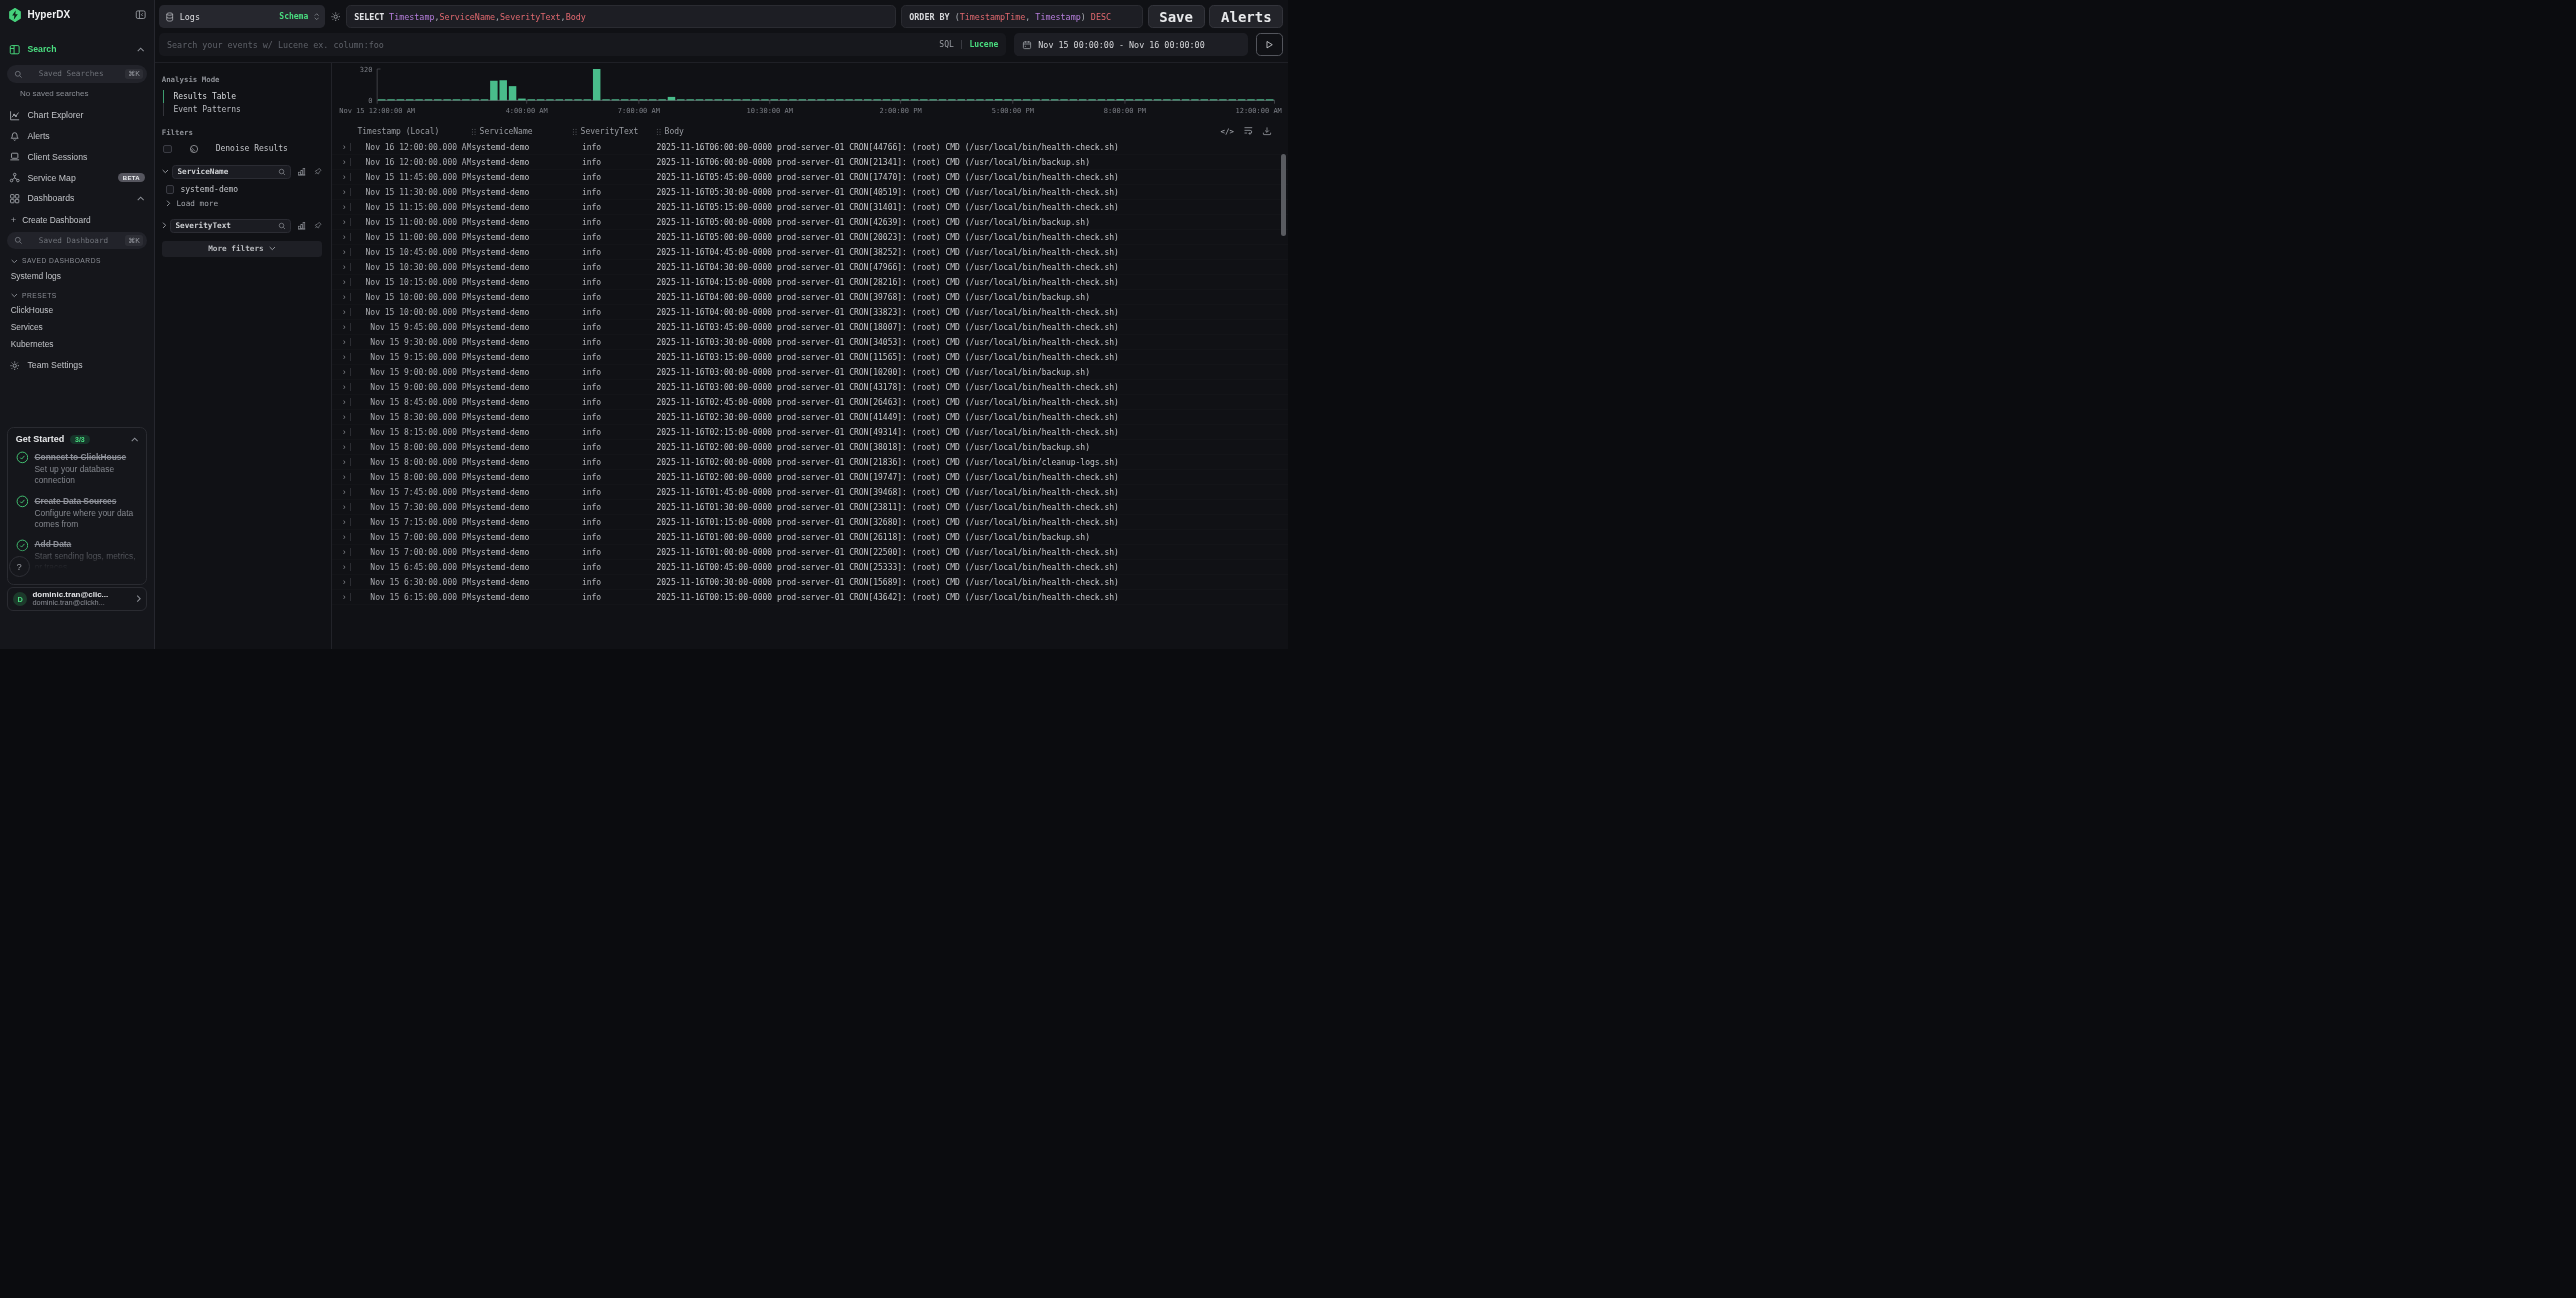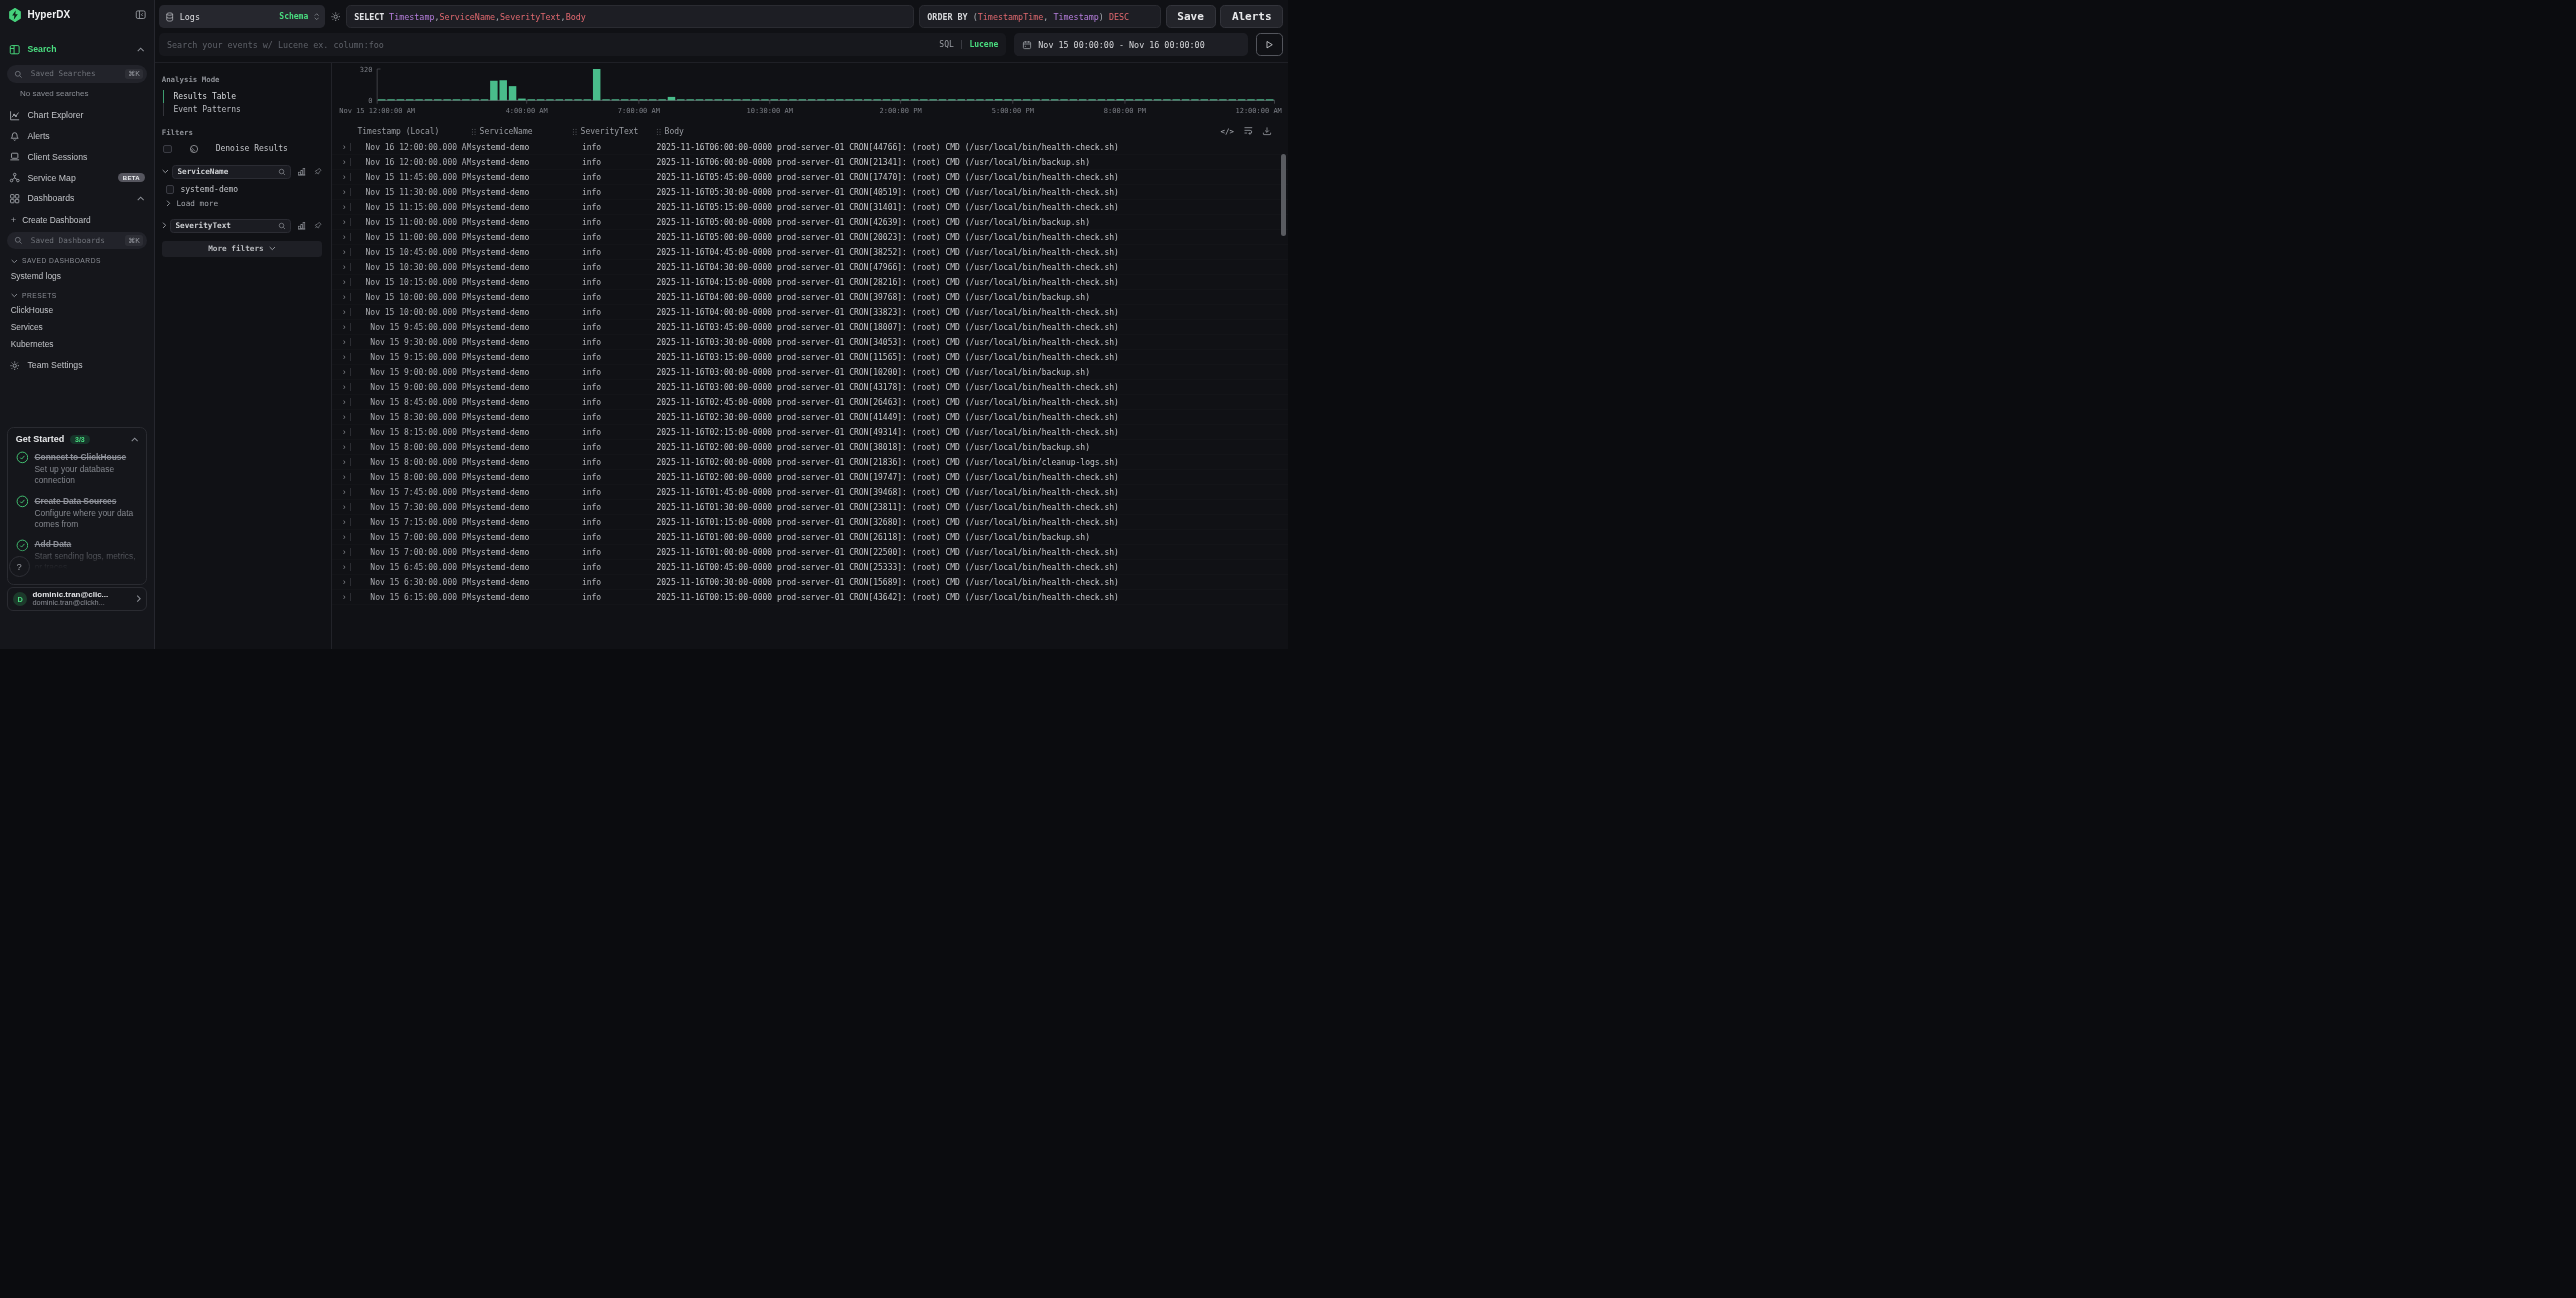--- a/index.html
+++ b/index.html
@@ -14,21 +14,21 @@
   .logo-row { display:flex; align-items:center; padding:6.7px 8px 0 8px; height:23px; }
   .logo-mark { width:14px; height:14px; margin-right:5.4px; flex:0 0 auto; }
   .brand { font-size:10px; font-weight:bold; color:#f0f1f3; letter-spacing:0.1px; flex:1; }
   .collapse-btn { color:#9a9da3; display:flex; }
   .nav-item { display:flex; align-items:center; gap:6.7px; padding:4.7px 9.4px; font-size:8.7px; color:#c3c5c9; cursor:pointer; }
   .nav-item .nv-icon { width:11.4px; height:11.4px; color:#a6a9af; display:flex; flex:0 0 auto; }
   .nav-item.active { color:#4ade80; font-weight:bold; }
   .nav-item.active .nv-icon { color:#4ade80; }
   .nav-chevron { margin-left:auto; color:#8b8e95; display:flex; }
   .search-sec { margin-top:16px; }
-  .pill-input { margin:5.4px 7.4px 0 7.4px; height:17.5px; background:#22232a; border-radius:9.4px; display:flex; align-items:center; padding:0 3.4px 0 6.7px; gap:8px; }
+  .pill-input { margin:5.4px 7.4px 0 7.4px; height:17.5px; background:#22232a; border-radius:9.4px; display:flex; align-items:center; padding:0 3.4px 0 6.7px; gap:16px; }
   .pill-input svg { color:#787b82; flex:0 0 auto; }
   .pill-input input { background:transparent; border:none; outline:none; color:#8d9097; font-family:"DejaVu Sans Mono", monospace; font-size:7.7px; flex:1; min-width:0; }
   .pill-input input::placeholder { color:#6e7178; }
   .kbd { background:#2d2e35; color:#9b9ea5; border-radius:2.7px; font-size:7px; padding:1.3px 3.4px; font-family:"Liberation Sans",sans-serif; }
   .empty-note { font-size:8px; color:#8b8e95; padding:6.7px 0 1.3px 20px; }
   .beta-badge { margin-left:auto; background:#56565f; color:#eceef0; font-size:6px; font-weight:bold; letter-spacing:0.3px; border-radius:5.4px; padding:1.3px 4.7px; }
   .create-dash { display:flex; align-items:center; gap:6px; padding:5.4px 9.4px 1.3px 10.7px; font-size:8.4px; color:#c3c5c9; cursor:pointer; }
   .create-dash .plus { color:#9a9da3; font-size:9.4px; }
   .side-section-hd { display:flex; align-items:center; gap:4px; font-size:6.7px; letter-spacing:0.5px; color:#8b8e95; padding:8px 9.4px 2.7px 11.4px; cursor:pointer; }
   .side-section-hd svg { color:#8b8e95; }
@@ -61,21 +61,21 @@
   .schema-val { font-family:"DejaVu Sans Mono",monospace; font-size:8px; color:#4ade80; font-weight:bold; }
   .updown { display:flex; flex-direction:column; gap:0.7px; color:#8b8e95; }
   .icon-btn { color:#9fa2a8; display:flex; align-items:center; cursor:pointer; flex:0 0 auto; }
   .sql-editor { flex:1; height:23px; background:#1d1e24; border:0.7px solid #2a2b31; border-radius:4.7px; display:flex; align-items:center; padding:0 7.4px; font-family:"DejaVu Sans Mono",monospace; font-size:8.4px; white-space:pre; overflow:hidden; cursor:text; }
   .kw { color:#e3e4e7; font-weight:bold; margin-right:4.7px; }
   .tk-purple { color:#b77fdd; }
   .tk-salmon { color:#e0696f; }
   .tk-plain  { color:#a8abb1; }
   .tk-keyword{ color:#d6d7da; font-weight:bold; }
   .orderby-box { width:242px; height:23px; background:#1d1e24; border:0.7px solid #2a2b31; border-radius:4.7px; display:flex; align-items:center; padding:0 7.4px; font-family:"DejaVu Sans Mono",monospace; font-size:8.4px; white-space:pre; overflow:hidden; flex:0 0 auto; cursor:text; }
-  .btn { height:23px; background:#23242a; border:0.7px solid #33343b; border-radius:4.7px; color:#e8e9eb; font-family:"DejaVu Sans Mono",monospace; font-size:11px; font-weight:bold; padding:0 10.7px; display:flex; align-items:center; cursor:pointer; flex:0 0 auto; }
+  .btn { height:23px; background:#23242a; border:0.7px solid #33343b; border-radius:4.7px; color:#e8e9eb; font-family:"DejaVu Sans Mono",monospace; font-size:14px; font-weight:bold; padding:0 10.7px; display:flex; align-items:center; cursor:pointer; flex:0 0 auto; }
 
   .searchrow { height:29.5px; display:flex; align-items:center; padding:1.3px 4.7px 5.4px 4px; gap:8px; }
   .search-box { flex:1; height:23px; background:#17181d; border-radius:4.7px; display:flex; align-items:center; padding:0 8px; gap:5.4px; }
   .search-box input { flex:1; background:transparent; border:none; outline:none; font-family:"DejaVu Sans Mono",monospace; font-size:8.4px; color:#d0d2d5; }
   .search-box input::placeholder { color:#5e6168; }
   .mode-toggle { font-family:"DejaVu Sans Mono",monospace; font-size:8px; color:#9a9da3; display:flex; gap:5.4px; align-items:center; flex:0 0 auto; }
   .mode-toggle .sep { color:#4a4c52; }
   .mode-toggle .lucene { color:#4ade80; font-weight:bold; }
   .date-box { width:234px; height:23px; background:#1d1e24; border-radius:4.7px; display:flex; align-items:center; gap:6px; padding:0 8px; font-family:"DejaVu Sans Mono",monospace; font-size:8.4px; color:#d6d7da; flex:0 0 auto; cursor:pointer; }
   .date-box svg { color:#9fa2a8; }

